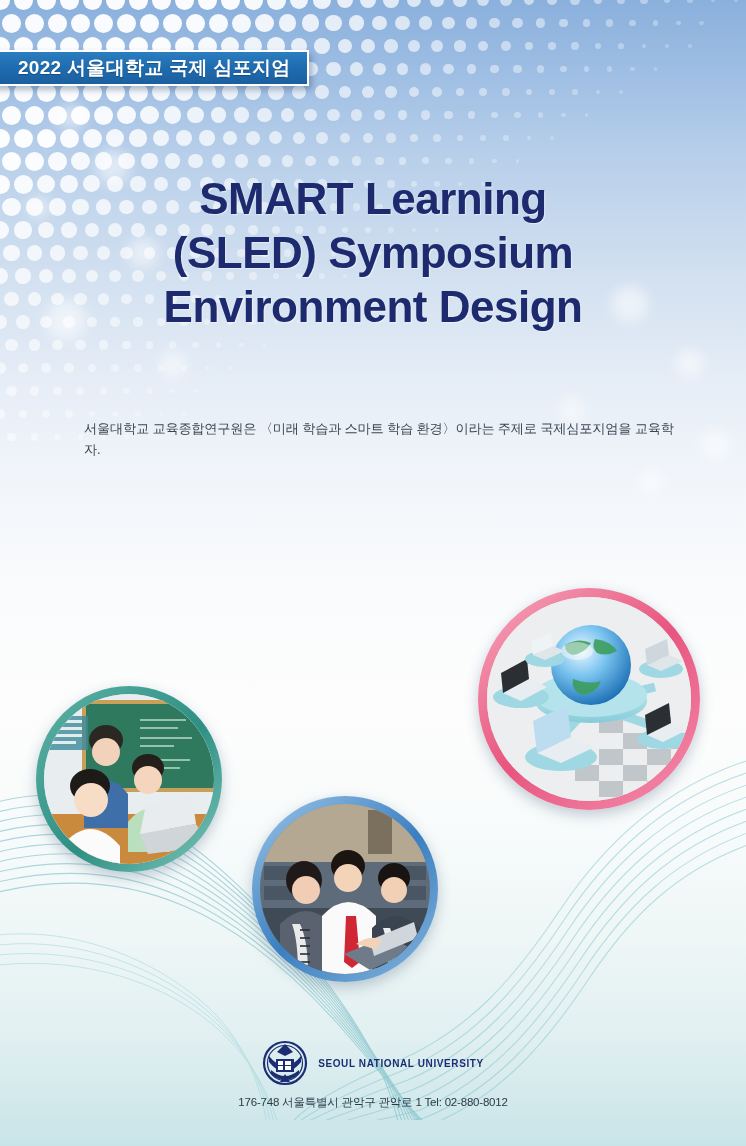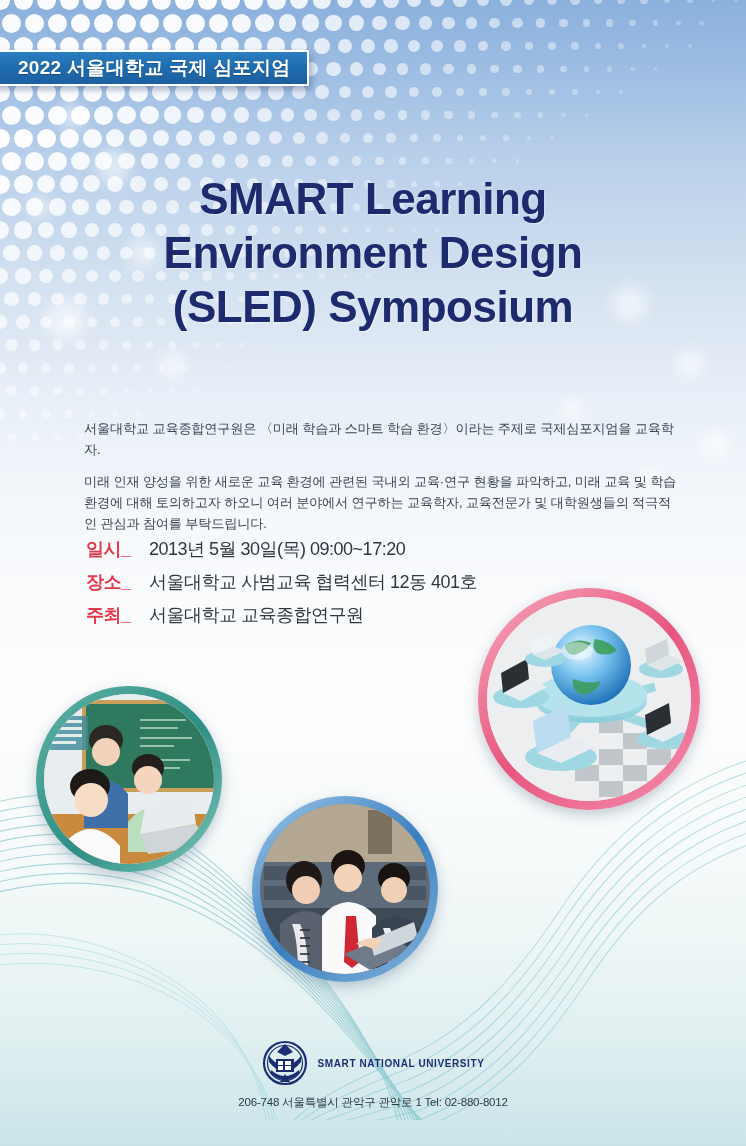--- a/index.html
+++ b/index.html
@@ -656,43 +656,28 @@
   <div class="bokeh" style="left:560px;top:398px;width:24px;height:24px;"></div>
   <div class="bokeh" style="left:700px;top:430px;width:30px;height:30px;"></div>
   <div class="bokeh" style="left:640px;top:470px;width:22px;height:22px;"></div>
 
   <div class="banner">
     <span class="banner-text">2022 서울대학교 국제 심포지엄</span>
   </div>
 
   <div class="title">
     <span class="tl">SMART Learning</span>
+    <span class="tl">(SLED) Symposium</span>
     <span class="tl">Environment Design</span>
-    <span class="tl">(SLED) Symposium</span>
   </div>
 
   <div class="body-copy">
     <p>서울대학교 교육종합연구원은 〈미래 학습과 스마트 학습 환경〉이라는 주제로 국제심포지엄을 교육학자.</p>
-    <p>미래 인재 양성을 위한 새로운 교육 환경에 관련된 국내외 교육·연구 현황을 파악하고, 미래 교육 및 학습 환경에 대해 토의하고자 하오니 여러 분야에서 연구하는 교육학자, 교육전문가 및 대학원생들의 적극적인 관심과 참여를 부탁드립니다.</p>
   </div>
 
-  <div class="details">
-    <div class="detail-row">
-      <span class="detail-label">일시_</span>
-      <span class="detail-value">2013년 5월 30일(목) 09:00~17:20</span>
-    </div>
-    <div class="detail-row">
-      <span class="detail-label">장소_</span>
-      <span class="detail-value">서울대학교 사범교육 협력센터 12동 401호</span>
-    </div>
-    <div class="detail-row">
-      <span class="detail-label">주최_</span>
-      <span class="detail-value">서울대학교 교육종합연구원</span>
-    </div>
-  </div>
 
   <svg class="waves" viewBox="0 0 746 420" preserveAspectRatio="none">
     <g fill="none" stroke="#6fb9c2" stroke-width="1.1" opacity="0.55">
       <path d="M-10,104 C120,66 210,150 300,250 C360,318 390,380 400,430"></path>
       <path d="M-10,114 C122,76 214,158 304,258 C364,326 394,386 404,430"></path>
       <path d="M-10,124 C124,86 218,166 308,266 C368,334 398,392 408,430"></path>
       <path d="M-10,134 C126,96 222,174 312,274 C372,342 402,398 412,430"></path>
       <path d="M-10,144 C128,106 226,182 316,282 C376,350 406,404 416,430"></path>
       <path d="M-10,154 C130,116 230,190 320,290 C380,358 410,410 420,430"></path>
       <path d="M-10,164 C132,126 234,198 324,298 C384,366 414,416 424,430"></path>
@@ -873,19 +858,19 @@
         <g fill="#ffffff" font-size="5" font-family="'Liberation Sans',sans-serif">
           <rect x="16" y="21" width="5" height="4"></rect>
           <rect x="23" y="21" width="6" height="4"></rect>
           <rect x="16" y="26" width="5" height="4"></rect>
           <rect x="23" y="26" width="6" height="4"></rect>
         </g>
         <path d="M9,30 q14,12 28,0 l0,4 q-14,12 -28,0z" fill="#1c2e73"></path>
         <path d="M23,34 l-5,8 l10,0 z" fill="#1c2e73"></path>
       </svg>
       <div class="logo-text">
-        <div class="logo-en">SMART NATIONAL UNIVERSITY</div>
+        <div class="logo-en">SEOUL NATIONAL UNIVERSITY</div>
       </div>
     </div>
-    <div class="addr">206-748 서울특별시 관악구 관악로 1 Tel: 02-880-8012</div>
+    <div class="addr">176-748 서울특별시 관악구 관악로 1 Tel: 02-880-8012</div>
   </div>
 
 </div>
 
 </body></html>

